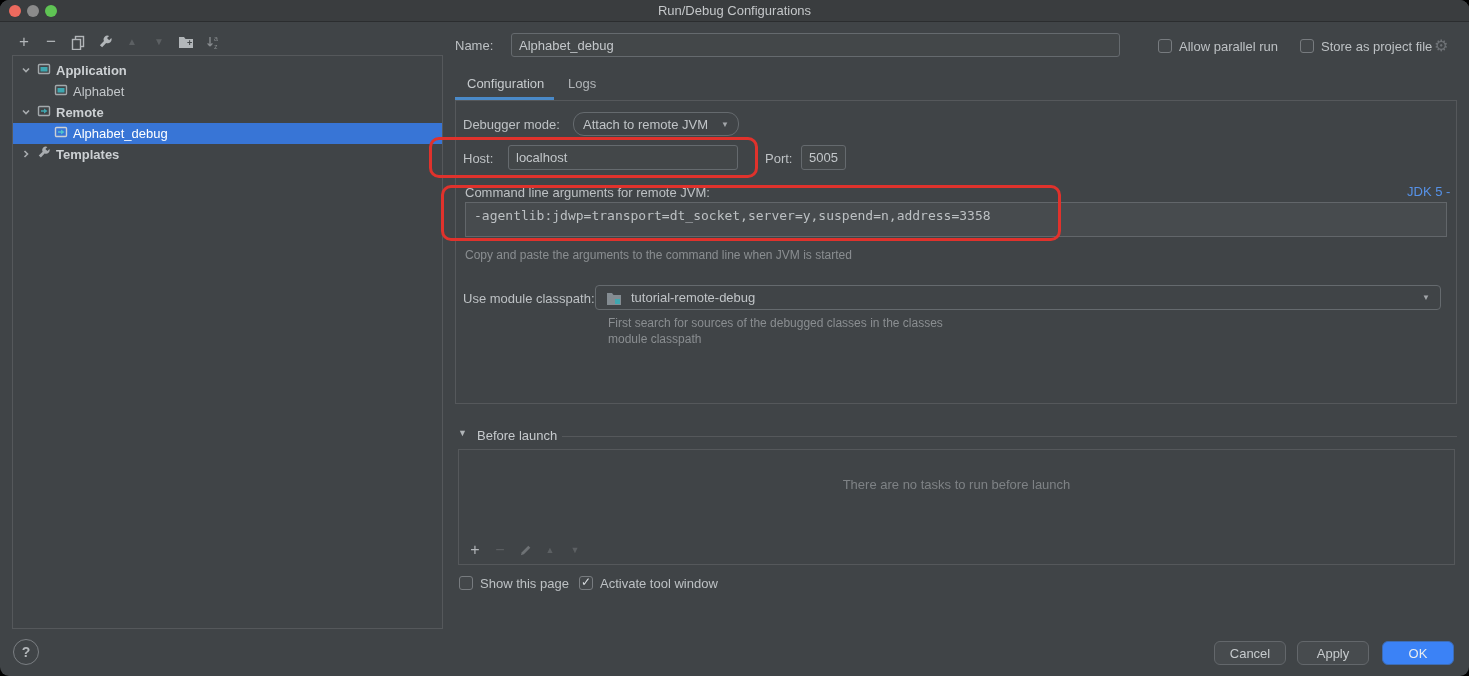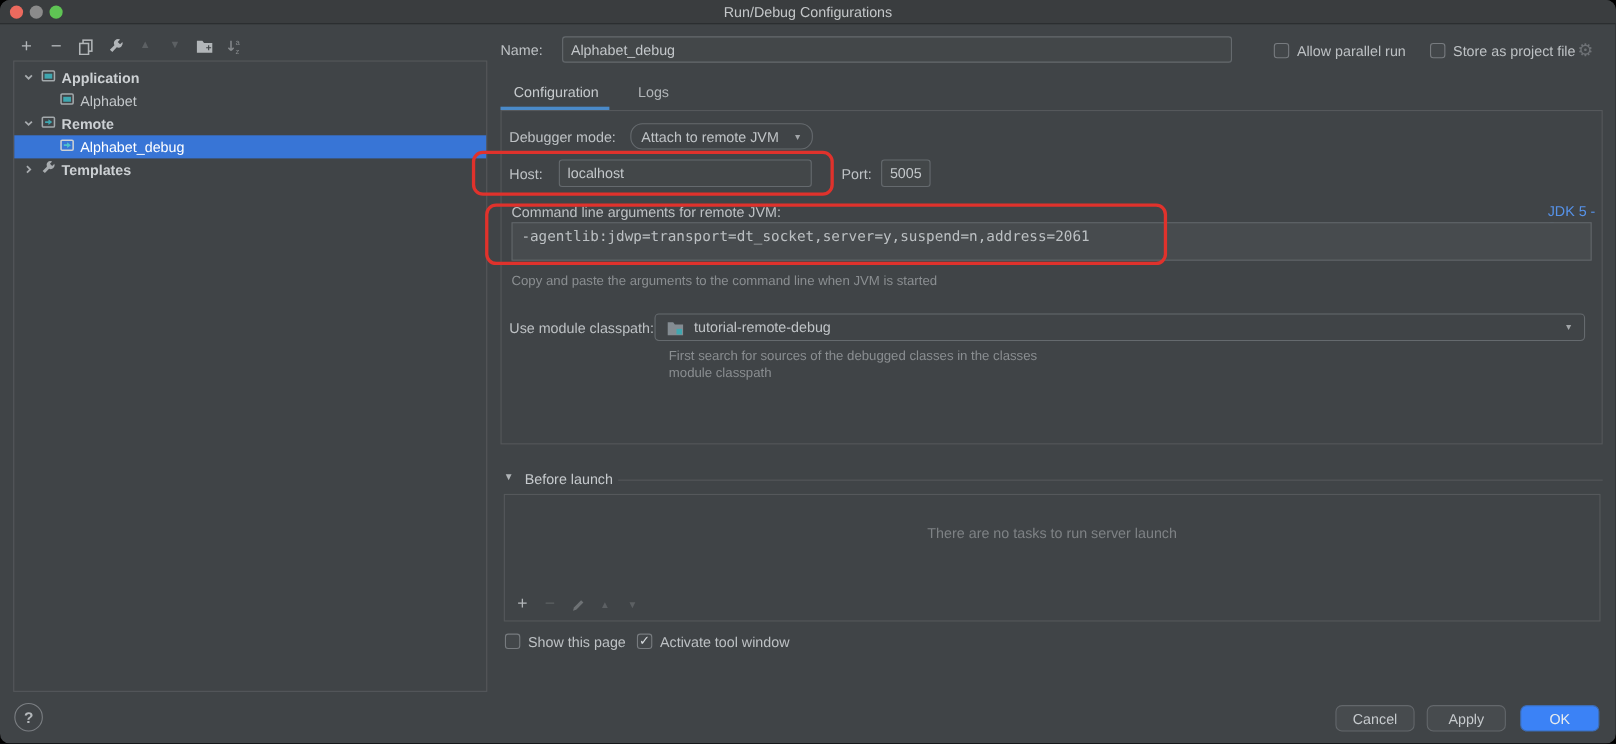--- a/index.html
+++ b/index.html
@@ -38,21 +38,21 @@
     color:#c3c7ca; font-family:"Liberation Sans",sans-serif; font-size:13px; padding:0 7px; outline:none; }
   .combo { position:absolute; background:transparent; border:1px solid #656a6e; border-radius:4px;
     display:flex; align-items:center; color:#c0c4c7; }
   .combo .caret { margin-left:auto; font-size:8px; color:#a2a6a9; }
   .checkbox { position:absolute; width:14px; height:14px; border:1px solid #777b7f; border-radius:3px;
     background:#43474a; }
   .checkbox.checked::after { content:"✓"; position:absolute; left:1px; top:-2px; font-size:12px; color:#d7dbde; }
   .cb-label { position:absolute; color:#bdc1c4; }
   
   .tab { position:absolute; color:#c6cacd; }
-  .tab.inactive { color:#b1b5b8;margin-left:12px; }
+  .tab.inactive { color:#b1b5b8; }
   .tab-underline { position:absolute; left:455px; top:97px; width:99px; height:3px; background:#4a8ac9; }
   .config-panel { position:absolute; left:455px; top:100px; width:1002px; height:304px;
     border:1px solid #55585b; border-top:1px solid #55585b; }
   .hint { position:absolute; color:#8a8e91; font-size:12px; }
   .link { position:absolute; color:#5692e8; }
   .link .caret { color:#8b8f92; font-size:8px; margin-left:3px; }
   .mono-field { position:absolute; left:465px; top:202px; width:982px; height:35px;
     background:#474b4e; border:1px solid #62666a; }
   .mono-field span { position:absolute; left:8px; top:5px; color:#bcc0c3;
     font-family:"DejaVu Sans Mono", monospace; font-size:13px; letter-spacing:0; }
@@ -201,21 +201,21 @@
 
   <div class="lab" style="left:765px; top:151px;">Port:</div>
   <input class="field" style="left: 801px; top: 145px; width: 45px; height: 25px;" readonly="" value="5005">
 
   <div class="lab" style="left:465px; top:185px;">Command line arguments for remote JVM:</div>
   <div class="link" style="left:1385px; top:184px;margin-left:22px;">
     <span>JDK 5 - 8</span><span class="caret">▼</span>
   </div>
 
   <div class="mono-field">
-    <span>-agentlib:jdwp=transport=dt_socket,server=y,suspend=n,address=2061</span>
+    <span>-agentlib:jdwp=transport=dt_socket,server=y,suspend=n,address=3358</span>
   </div>
 
   <div class="hint" style="left:465px; top:248px;">Copy and paste the arguments to the command line when JVM is started</div>
 
   <div class="lab" style="left:463px; top:291px;">Use module classpath:</div>
   <div class="combo" style="left:595px; top:285px; width:846px; height:25px; padding:0 10px;">
     <span style="margin-right:9px; display:flex;">
       <svg width="16" height="14" viewBox="0 0 16 14">
           <path d="M1 2h5l1.5 2H15v10H1z" fill="#848c92"></path>
           <rect x="9" y="8" width="5" height="5" fill="#3fa7b0"></rect>
@@ -225,21 +225,21 @@
     <span class="caret">▼</span>
   </div>
   <div class="hint" style="left:608px; top:316px;">First search for sources of the debugged classes in the classes</div>
   <div class="hint" style="left:608px; top:332px;">module classpath</div>
 
   <span style="position:absolute; left:458px; top:428px; color:#b0b4b7; font-size:9px;">▼</span>
   <div class="lab" style="left:477px; top:428px; color:#c6cacd;">Before launch</div>
   <div class="section-line" style="left:562px; top:436px; width:895px;"></div>
 
   <div class="tasks-panel">
-    <div class="tasks-empty">There are no tasks to run server launch</div>
+    <div class="tasks-empty">There are no tasks to run before launch</div>
     <div class="tasks-toolbar">
       <div class="tbi" style="font-size:16px;">+</div>
       <div class="tbi disabled" style="font-size:16px;">−</div>
       <div class="tbi disabled">
         <svg width="13" height="13" viewBox="0 0 14 14">
             <path d="M2 12l1-3.2 7-7 2.2 2.2-7 7L2 12z" fill="#6e7275"></path>
           </svg>
       </div>
       <div class="tbi disabled" style="font-size:9px;">▲</div>
       <div class="tbi disabled" style="font-size:9px;">▼</div>

